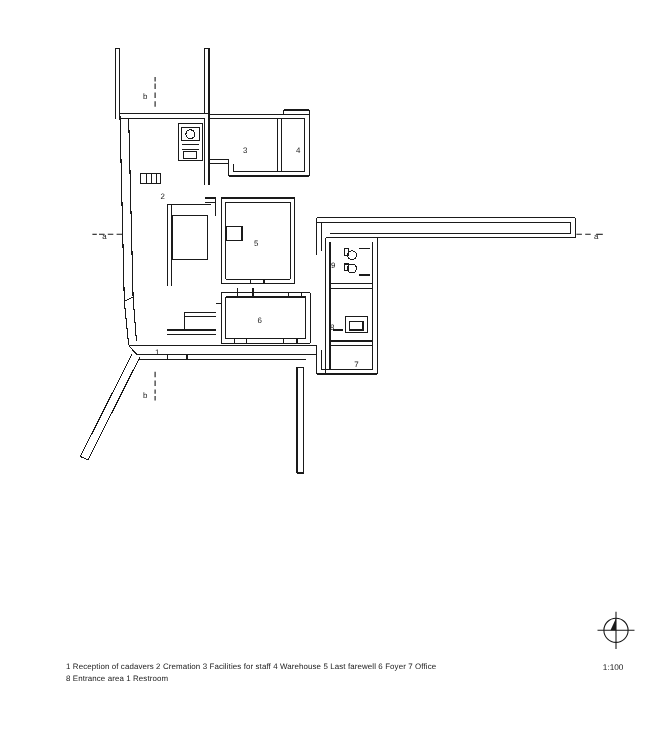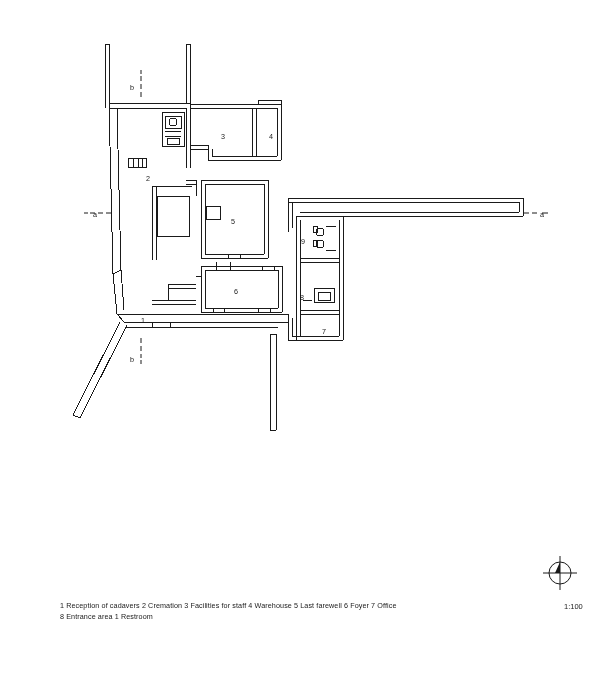--- a/index.html
+++ b/index.html
@@ -37,21 +37,20 @@
   .legend-line {
     white-space: nowrap;
     margin-left: 33px;
   }
   .scale-label {
     position: absolute;
     left: 548px;
     top: 602px;
     font-size: 7.5px;
     color: #1a1a1a;
-    margin-left: 16px;
   }
   .compass {
     position: absolute;
     left: 543px;
     top: 556px;
     width: 34px;
     height: 34px;
   }
   .room-num {
     font-size: 7.2px;

